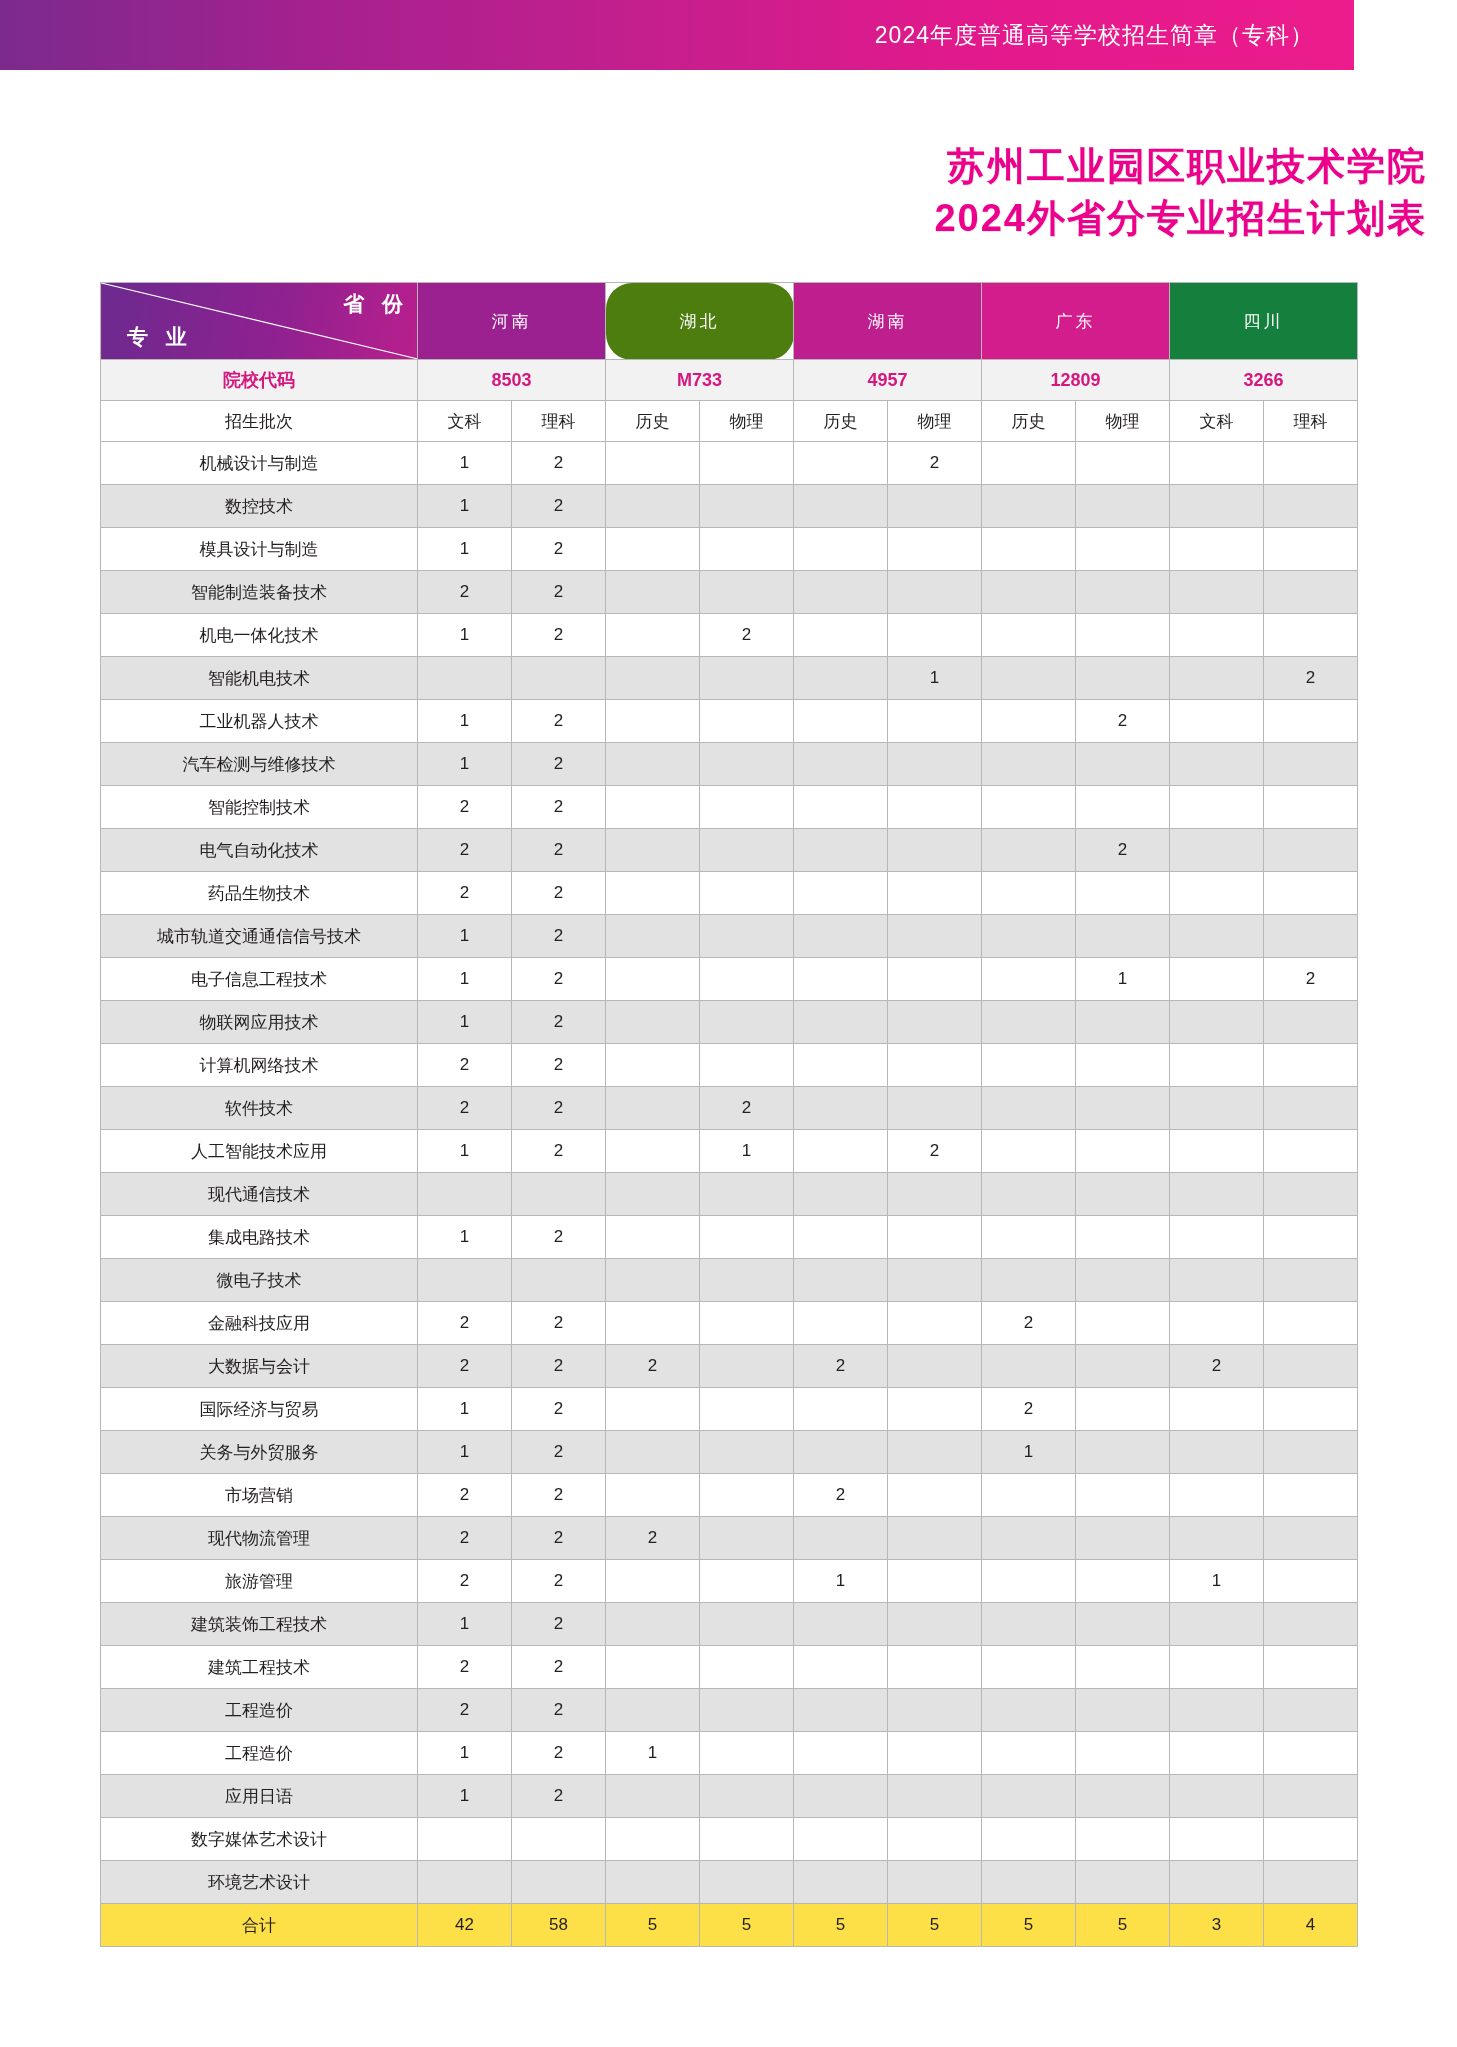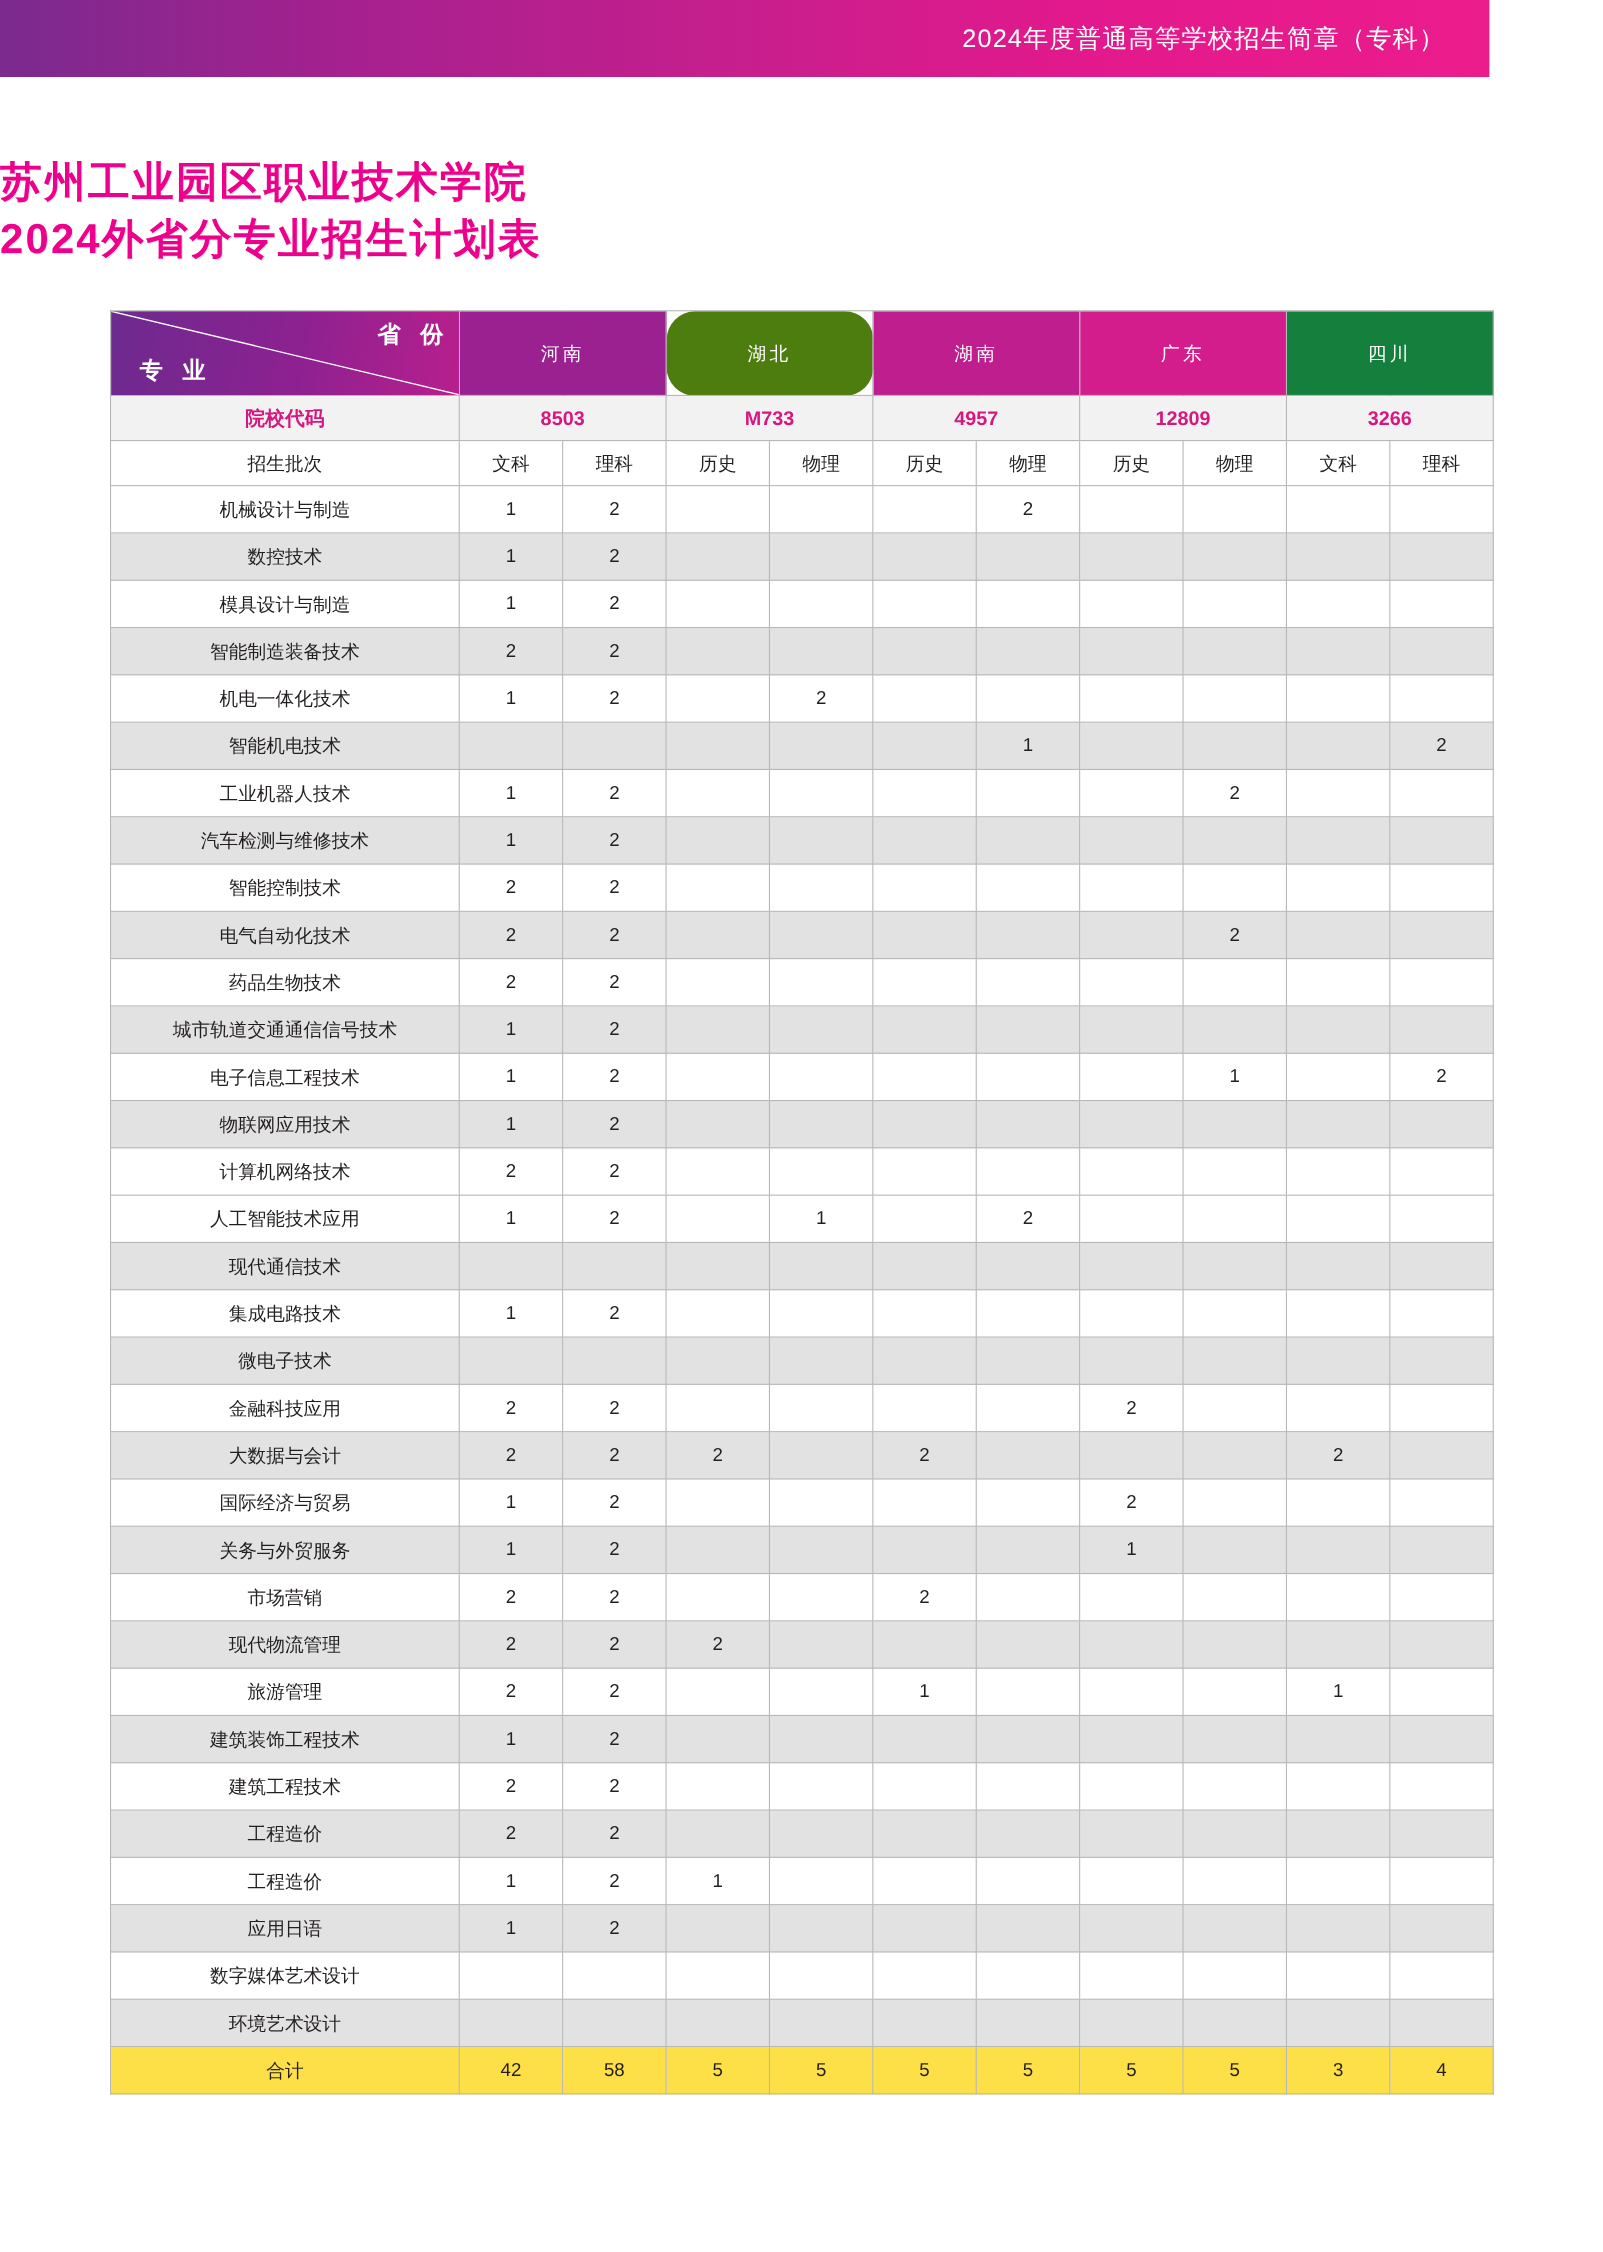--- a/index.html
+++ b/index.html
@@ -33,21 +33,21 @@
     font-size: 23px;
     letter-spacing: 1px;
     white-space: nowrap;
   }
 
   
   .title-block {
     position: absolute;
     left: 0; top: 140px;
     width: 1427px;
-    text-align: left;
+    text-align: right;
   }
   .title-line {
     display: block;
     color: #ec008c;
     font-size: 38px;
     font-weight: bold;
     letter-spacing: 2px;
     line-height: 1.38;
     text-shadow: 1px 1px 0 rgba(0,0,0,0.10);
   }
@@ -412,20 +412,33 @@
           <td>2</td>
           <td></td>
           <td></td>
           <td></td>
           <td></td>
           <td></td>
           <td></td>
           <td></td>
           <td></td>
         </tr>
+        <tr class="alt">
+          <td class="major">软件技术</td>
+          <td>2</td>
+          <td>2</td>
+          <td></td>
+          <td>2</td>
+          <td></td>
+          <td></td>
+          <td></td>
+          <td></td>
+          <td></td>
+          <td></td>
+        </tr>
         <tr class="norm">
           <td class="major">人工智能技术应用</td>
           <td>1</td>
           <td>2</td>
           <td></td>
           <td>1</td>
           <td></td>
           <td>2</td>
           <td></td>
           <td></td>

